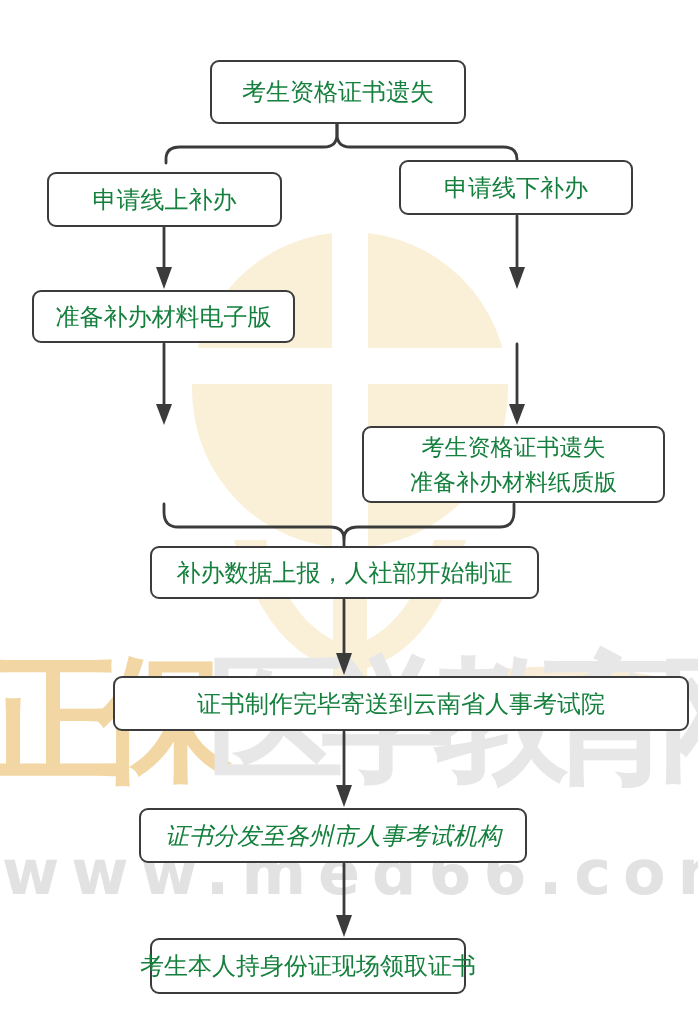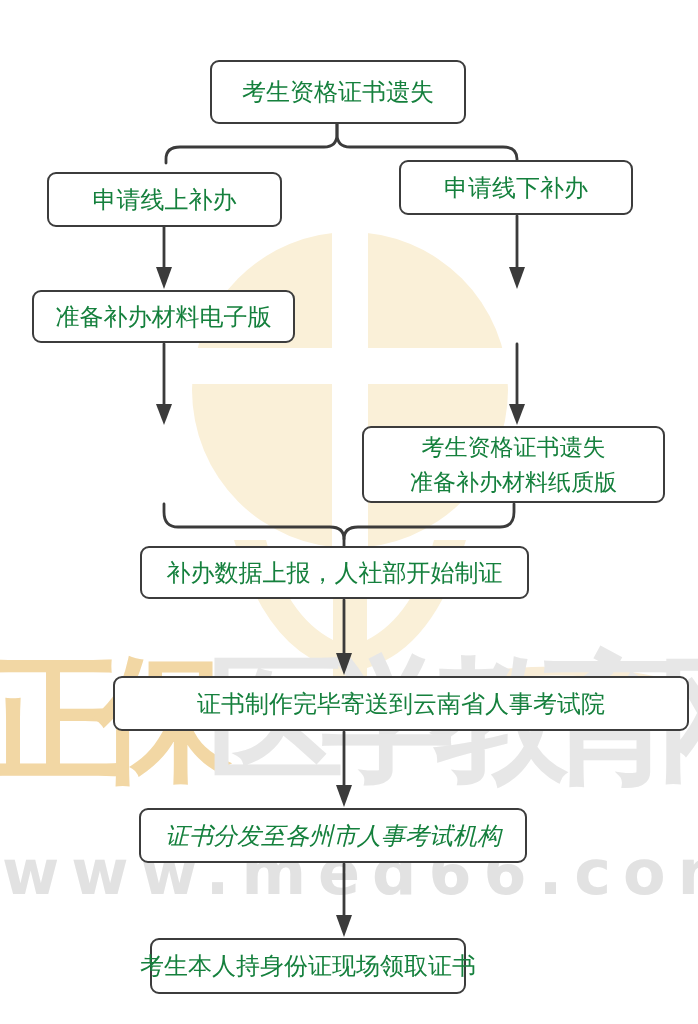--- a/index.html
+++ b/index.html
@@ -34,21 +34,21 @@
     box-sizing:border-box;
   }
   .node span{display:block;white-space:nowrap;}
   .n0{left:210px;top:60px;width:256px;height:64px;}
   .n1{left:47px;top:172px;width:235px;height:55px;}
   .n2{left:399px;top:160px;width:234px;height:55px;justify-content:center;}
   .n3{left:32px;top:290px;width:263px;height:53px;align-items:center;}
   .n4{left:383px;top:290px;width:263px;height:53px;}
   .n5{left:31px;top:426px;width:264px;height:77px;font-size:23px;}
   .n6{left:362px;top:426px;width:303px;height:77px;font-size:23px;}
-  .n7{left:140px;top:546px;width:389px;height:53px;}
+  .n7{left:150px;top:546px;width:389px;height:53px;}
   .n8{left:113px;top:676px;width:576px;height:55px;}
   .n9{left:139px;top:808px;width:388px;height:55px;font-style:italic;}
   .n10{left:150px;top:938px;width:316px;height:56px;}
 </style>
 </head>
 <body>
 
 <div id="canvas">
 
   <div id="wm-layer">

